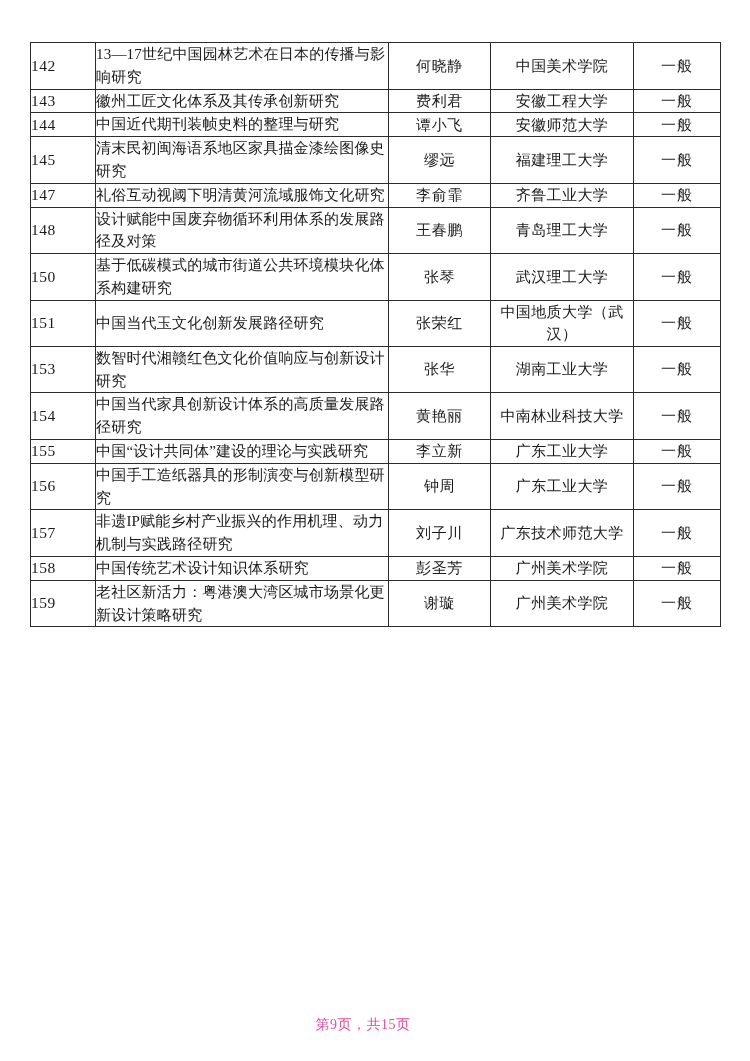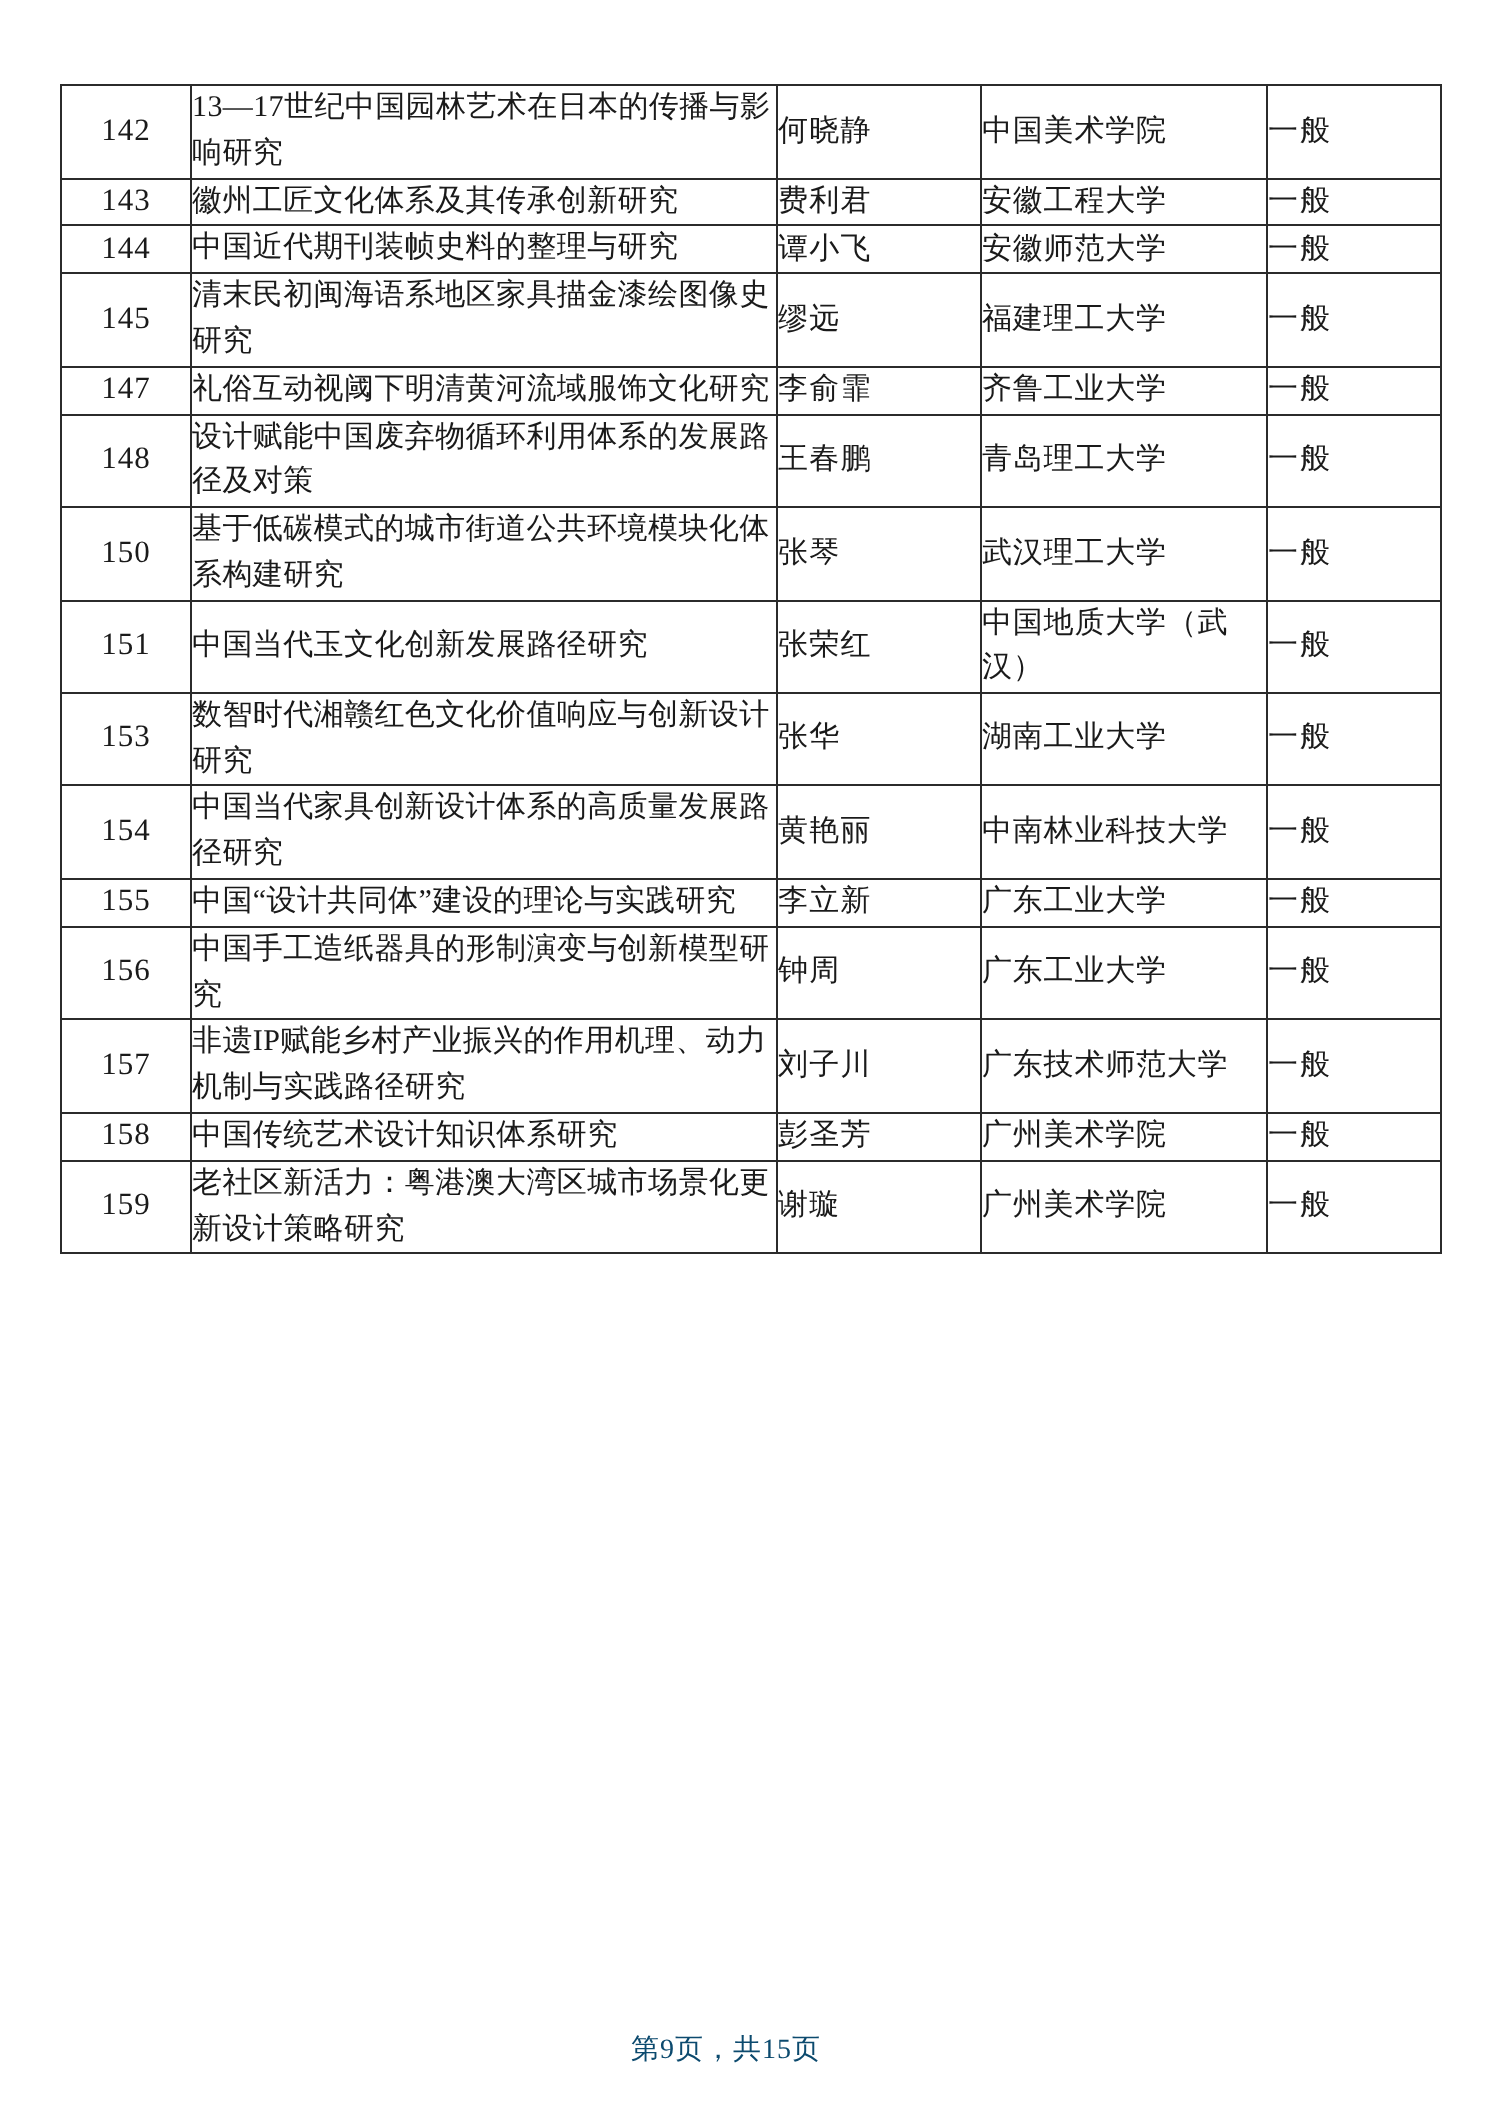--- a/index.html
+++ b/index.html
@@ -42,57 +42,57 @@
     background: #fff;
   }
   
   col.c-idx   { width: 65px; }
   col.c-title { width: 293px; }
   col.c-name  { width: 102px; }
   col.c-org   { width: 143px; }
   col.c-type  { width: 87px; }
 
   .cell-idx {
-    text-align: center;
     font-size: 15.5px;
     letter-spacing: 0.5px;
     font-family: "Liberation Serif", "DejaVu Serif", serif;
     padding: 2px 0;
     line-height: 1.45;
   }
   .cell-title {
     text-align: left;
     font-size: 15px;
     line-height: 1.52;
     padding: 7px 6px 7px 7px;
     font-family: Liberation Serif, serif;
     letter-spacing: 0.2px;
   }
   .cell-name, .cell-org, .cell-type {
+    text-align: center;
     font-size: 15px;
     line-height: 1.5;
     padding: 7px 3px;
     font-family: Liberation Serif, serif;
     letter-spacing: 0.6px;
   }
   .cell-org {
     letter-spacing: 0.4px;
   }
   .cell-type {
     letter-spacing: 1px;
   }
   .footer {
     position: absolute;
     left: 0;
     top: 1016px;
     width: 726px;
     text-align: center;
     font-size: 14px;
     letter-spacing: 0.5px;
-    color: #0c4a6e;
+    color: #ec4899;
     font-family: "Liberation Serif", "DejaVu Serif", serif;
   }
 </style>
 </head>
 <body>
 
 <div id="page">
 
   <div class="table-wrap">
     <table class="grid">

